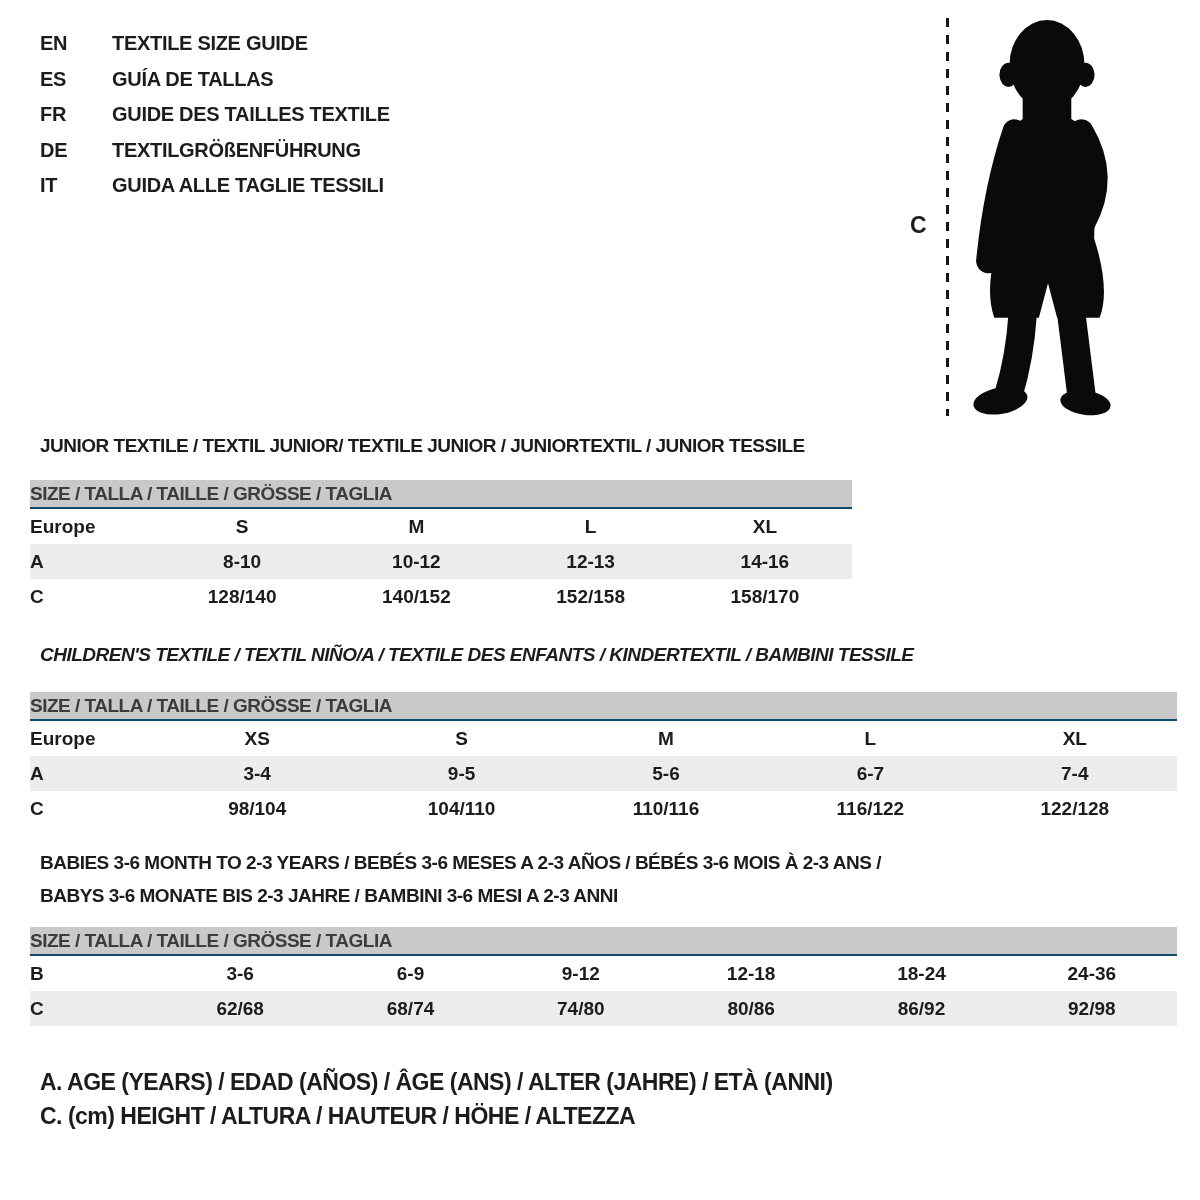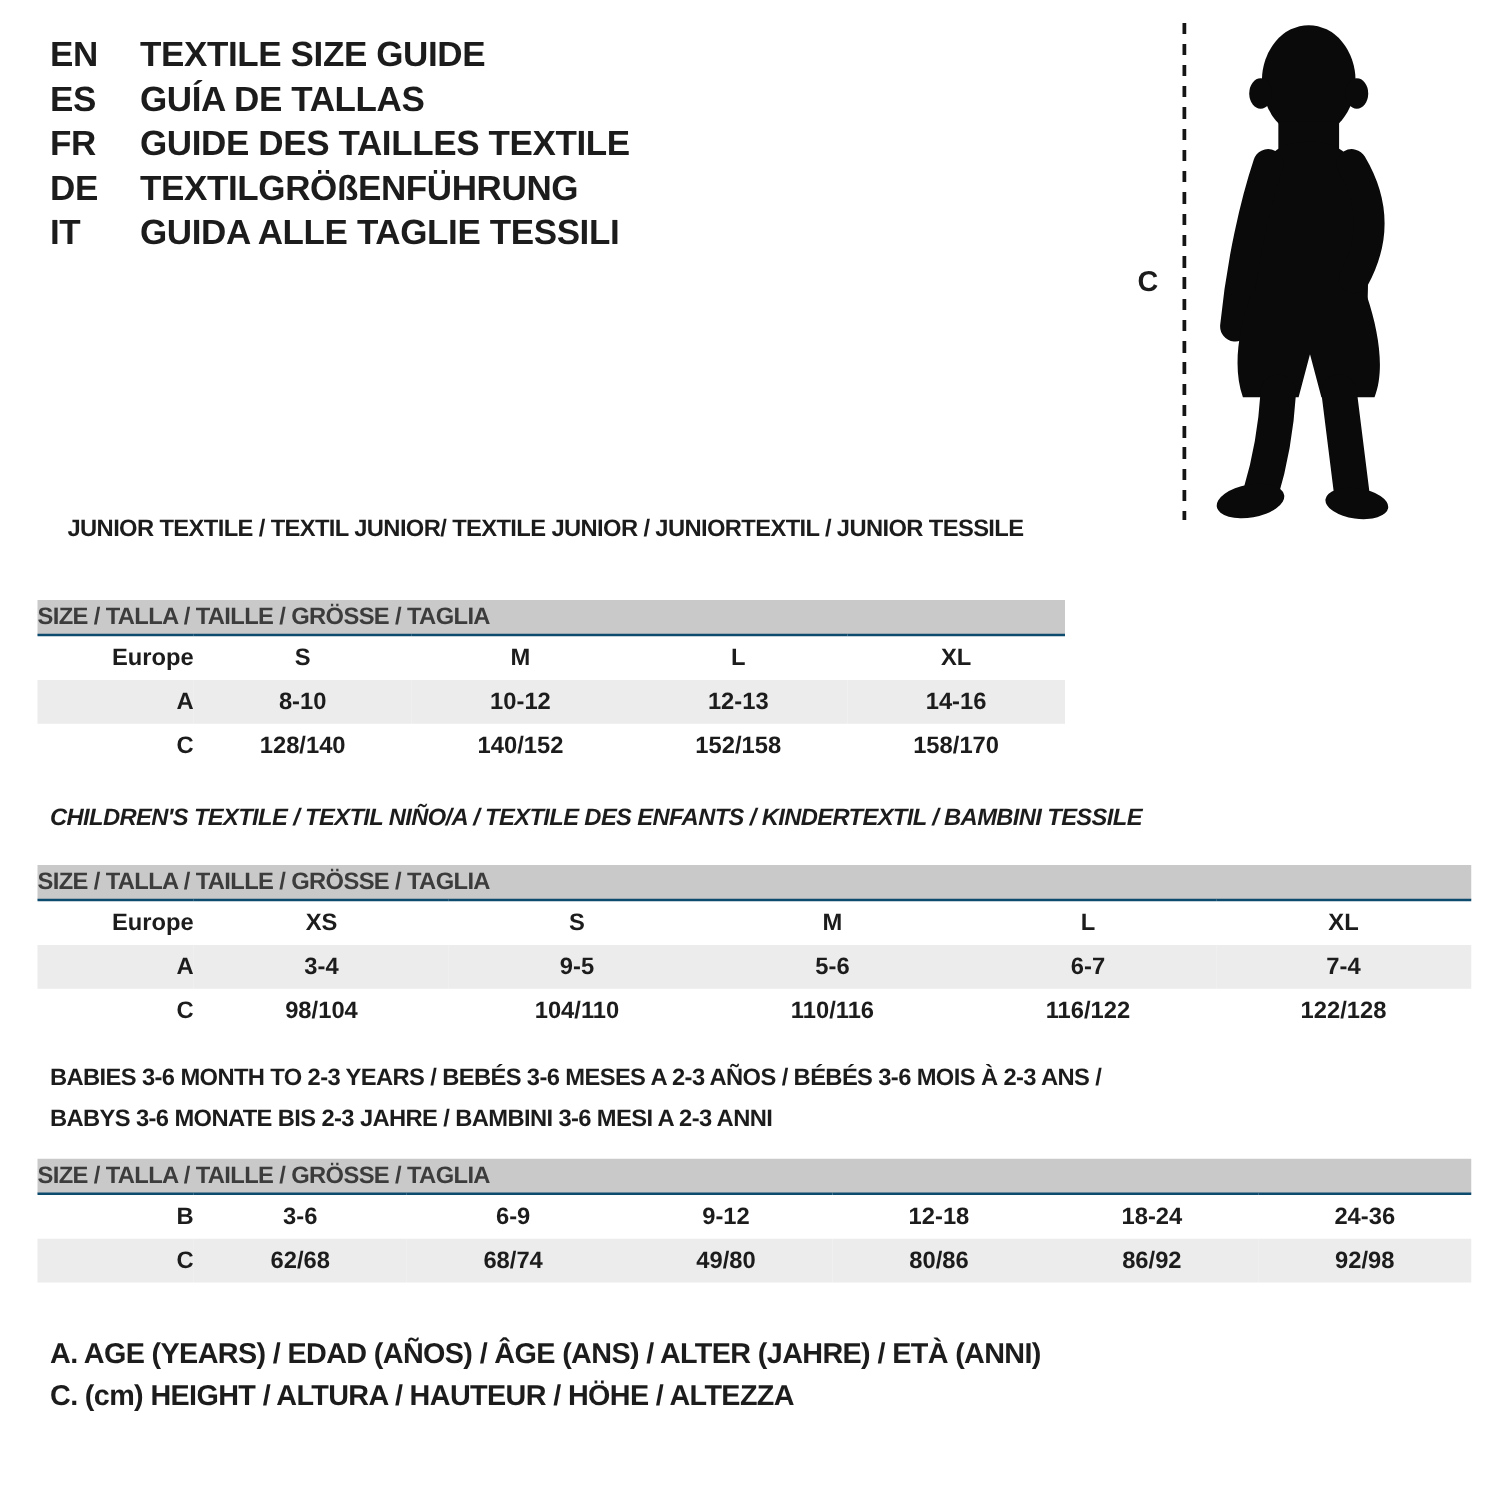--- a/index.html
+++ b/index.html
@@ -6,33 +6,33 @@
   .page{
     position:relative;
     width:1200px;height:1200px;
     background:#ffffff;
     font-family:"Liberation Sans", sans-serif;
     font-weight:700;
     color:#1c1c1c;
     overflow:hidden;
   }
   
-  .lang-block{position:absolute;top:26px;left:40px;font-size:28px;line-height:35.5px;letter-spacing:-0.3px;}
+  .lang-block{position:absolute;top:26px;left:40px;font-size:20px;line-height:35.5px;letter-spacing:-0.3px;}
   .lang-row{display:flex;}
   .lang-code{width:72px;flex:0 0 72px;}
   
   .height-line{
     position:absolute;left:946px;top:18px;width:3px;height:398px;
     background:repeating-linear-gradient(to bottom,#151515 0 9px,transparent 9px 17px);
   }
   .c-label{position:absolute;left:910px;top:212px;font-size:23px;}
   .baby-svg{position:absolute;left:956px;top:12px;}
   
   .section-title{position:absolute;left:40px;font-size:19px;letter-spacing:-0.5px;white-space:nowrap;line-height:26px;}
-  #junior-title{top:411px;margin-left:14px;}
+  #junior-title{top:433px;}
   #children-title{top:642px;font-style:italic;}
   #babies-title{top:846px;line-height:33px;}
   
   table.size-table{
     position:absolute;left:30px;
     border-collapse:collapse;table-layout:fixed;
     font-size:19px;font-weight:700;color:#1c1c1c;
   }
   #junior-table{top:480px;width:822px;}
   #children-table{top:692px;width:1147px;}
@@ -41,21 +41,21 @@
   td.band{
     background:var(--band,#c9c9c9);
     color:#3c3c3c;
     height:27px;line-height:27px;
     padding-left:8px;
     letter-spacing:-0.5px;
     border-bottom:2px solid #0c4a6e;
     text-align:left;
   }
   tr.datarow td{height:35px;}
-  td.rowlabel{text-align:right;padding-left:8px;}
+  td.rowlabel{text-align:left;padding-left:8px;}
   td.val{text-align:center;}
   tr.shaded td{background:var(--rowalt,#ececec);}
   
   .legend-block{position:absolute;left:40px;top:1066px;font-size:23px;line-height:33.5px;letter-spacing:-0.5px;}
 </style>
 </head>
 <body>
 
 <div class="page">
 
@@ -203,21 +203,21 @@
           <td class="val">6-9</td>
           <td class="val">9-12</td>
           <td class="val">12-18</td>
           <td class="val">18-24</td>
           <td class="val">24-36</td>
         </tr>
         <tr class="datarow shaded">
           <td class="rowlabel">C</td>
           <td class="val">62/68</td>
           <td class="val">68/74</td>
-          <td class="val">49/80</td>
+          <td class="val">74/80</td>
           <td class="val">80/86</td>
           <td class="val">86/92</td>
           <td class="val">92/98</td>
         </tr>
       </tbody>
     </table>
 
   <div class="legend-block">
     <div>A. AGE (YEARS) / EDAD (AÑOS) / ÂGE (ANS) / ALTER (JAHRE) / ETÀ (ANNI)</div>
     <div>C. (cm) HEIGHT / ALTURA / HAUTEUR / HÖHE / ALTEZZA</div>

